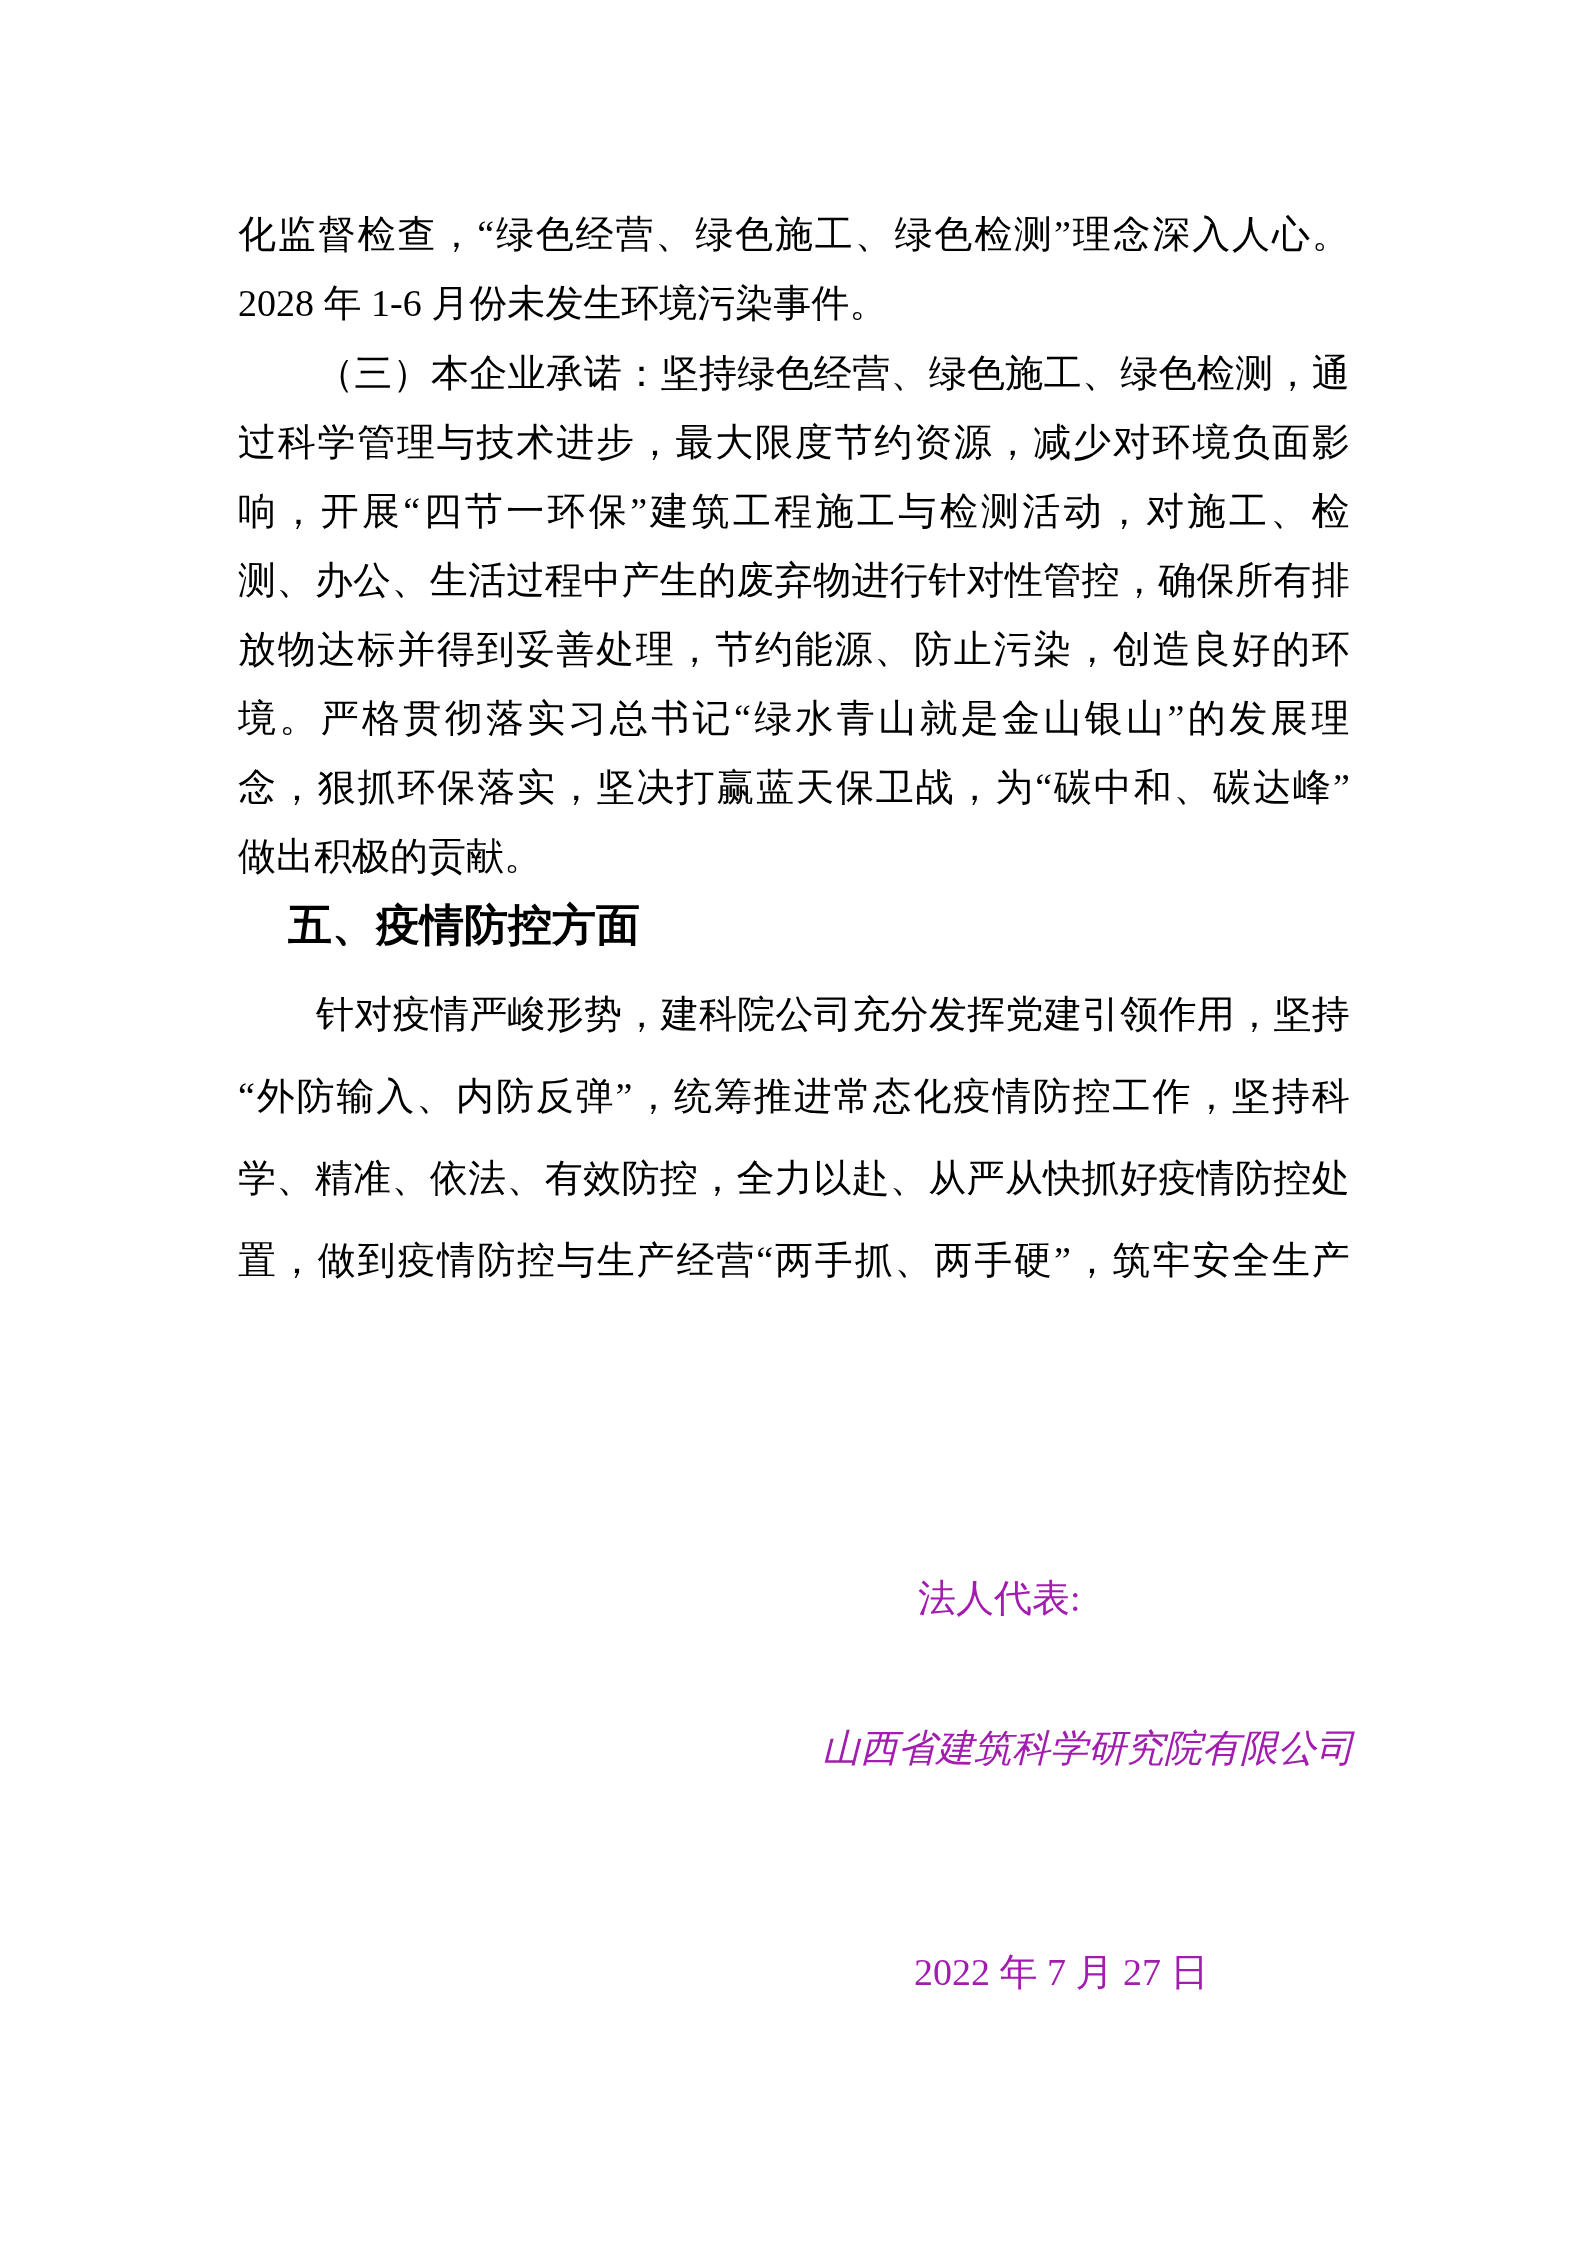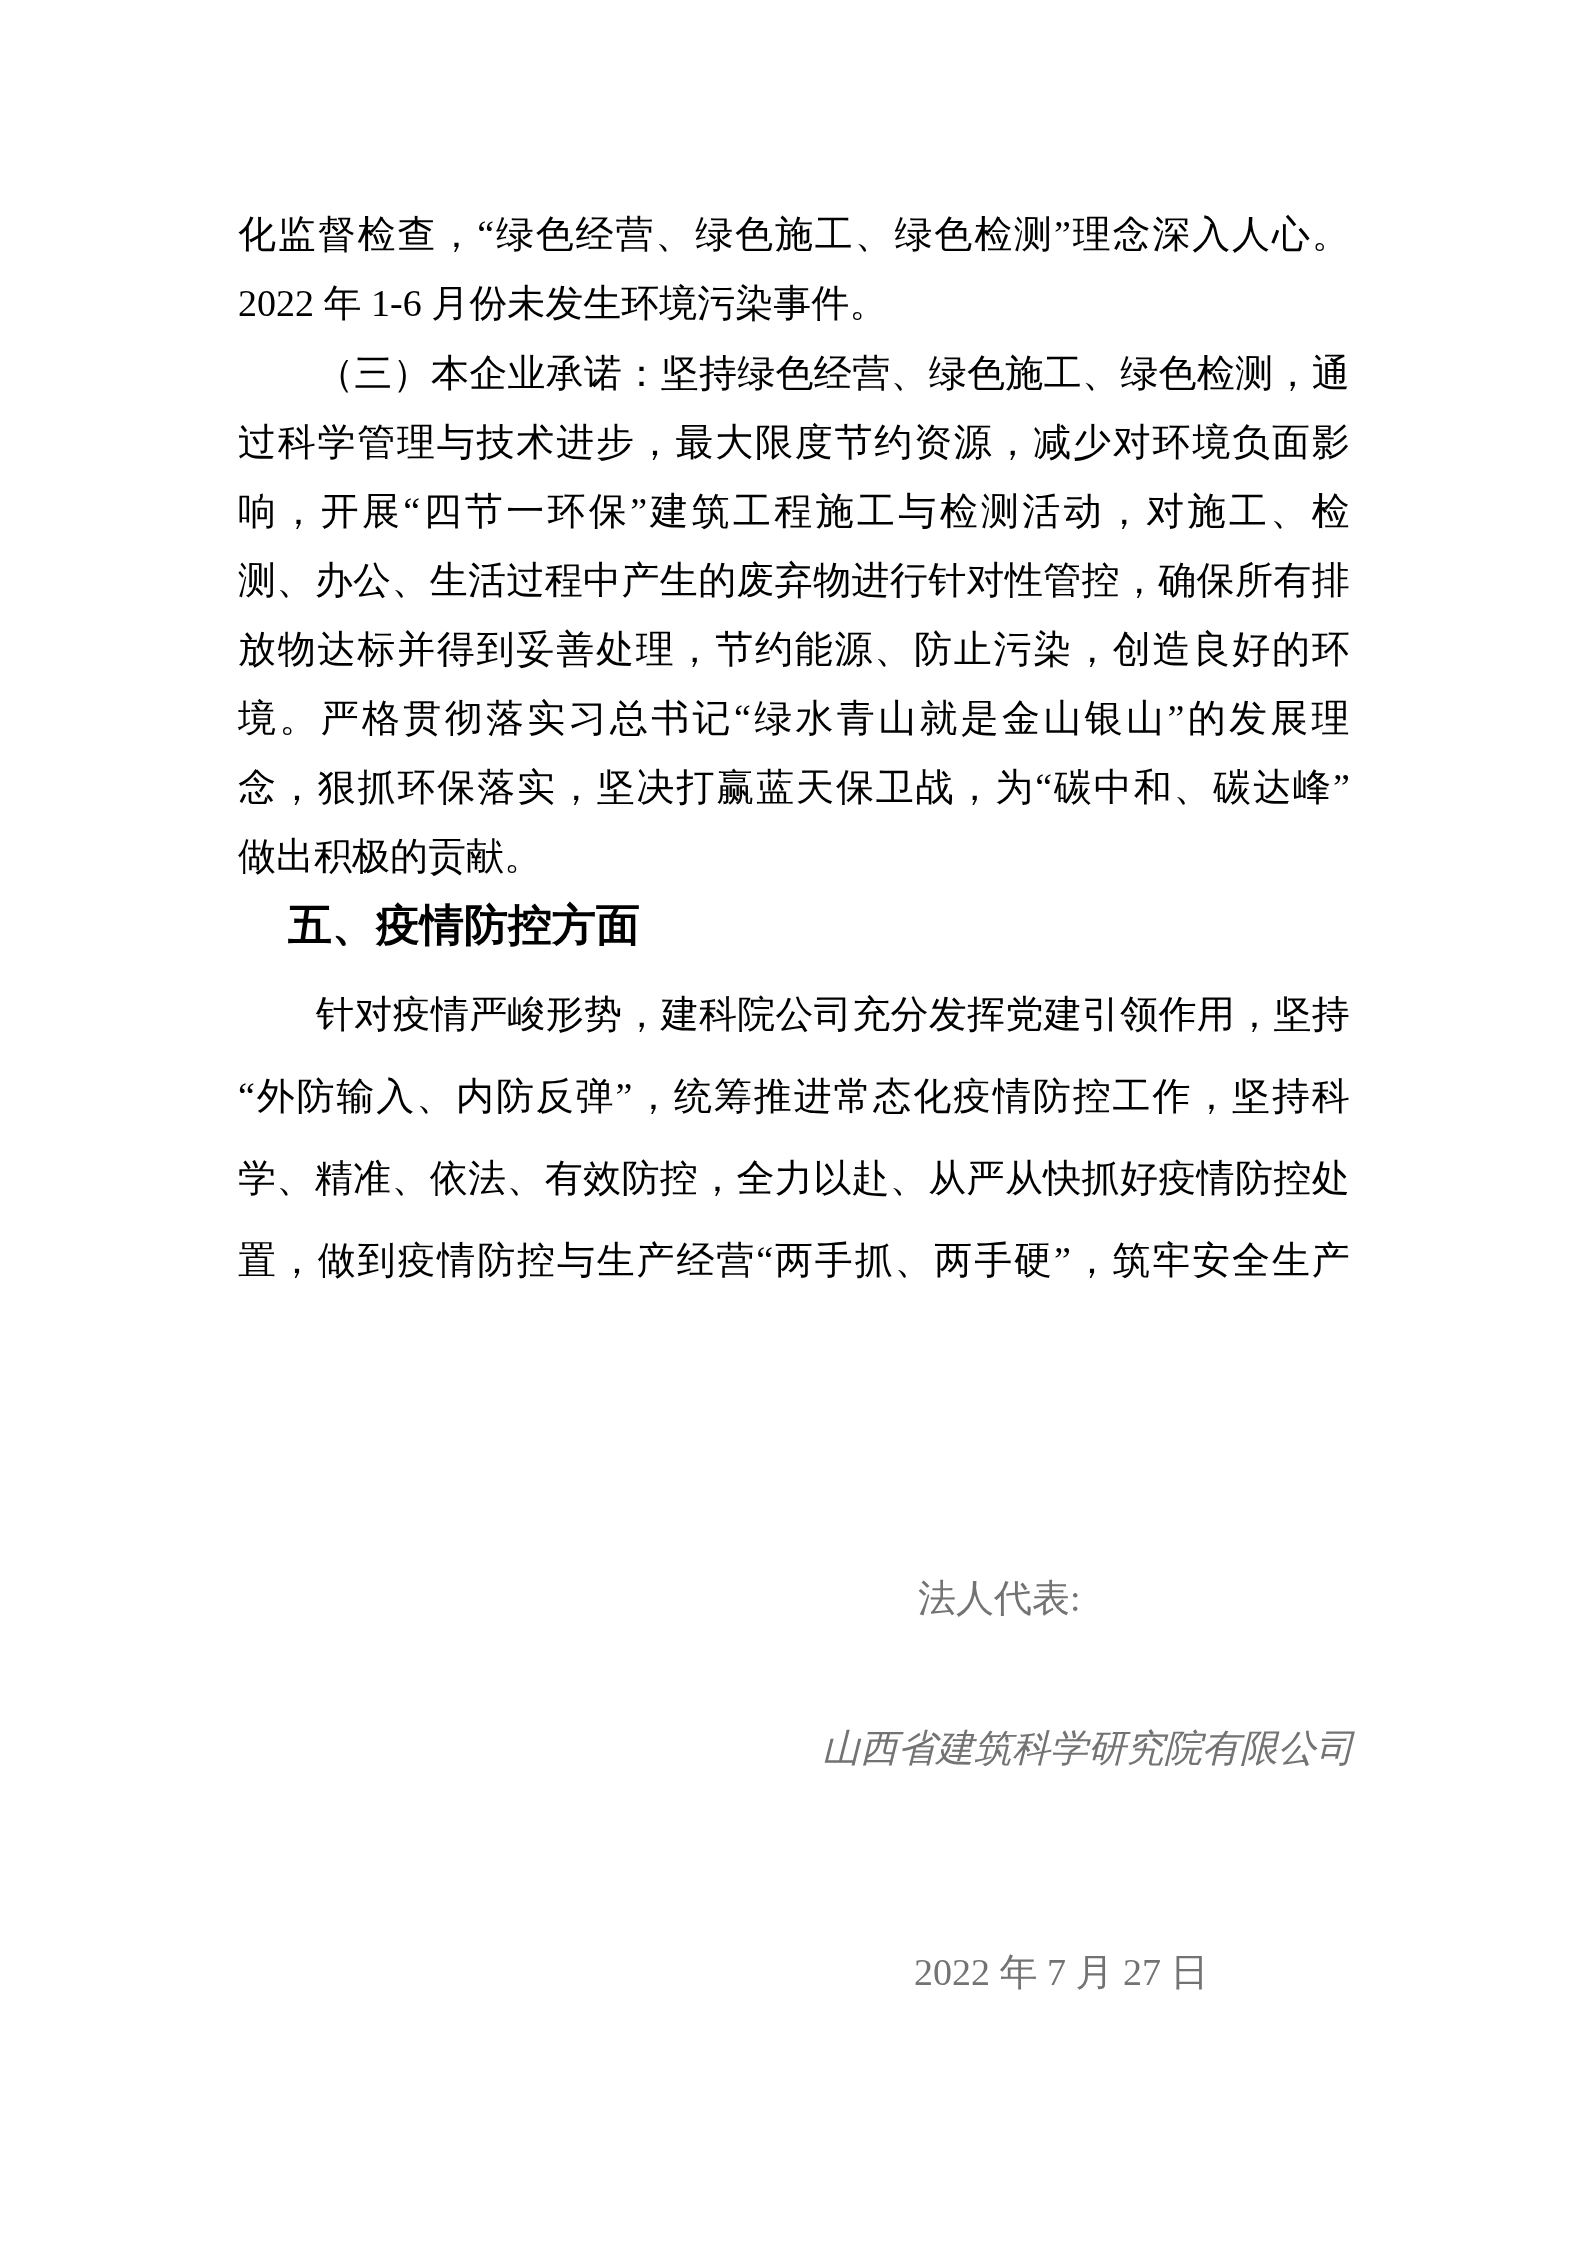--- a/index.html
+++ b/index.html
@@ -36,21 +36,21 @@
     font-weight: bold;
     font-family: "Liberation Sans", "DejaVu Sans", sans-serif;
     color: #000000;
     white-space: nowrap;
   }
   .sig {
     position: absolute;
     font-size: 38px;
     line-height: 46px;
     white-space: nowrap;
-    color: #737373;
+    color: #a21caf;
   }
   .sig-legal   { left: 918px; top: 1575px; }
   .sig-company { left: 822px; top: 1725px; font-style: italic; }
   .sig-date    { left: 914px; top: 1908px; margin-top: 41px; }
 </style>
 </head>
 <body>
 
 <div class="page">
 
@@ -79,21 +79,21 @@
         <span>测</span>
         <span>”</span>
         <span>理</span>
         <span>念</span>
         <span>深</span>
         <span>入</span>
         <span>人</span>
         <span>心</span>
         <span>。</span>
       </div>
-    <div class="line">2022 年 1-6 月份未发生环境污染事件。</div>
+    <div class="line">2028 年 1-6 月份未发生环境污染事件。</div>
   </div>
 
   <div class="block p2">
     <div class="line j ind">
         <span>（</span>
         <span>三</span>
         <span>）</span>
         <span>本</span>
         <span>企</span>
         <span>业</span>

